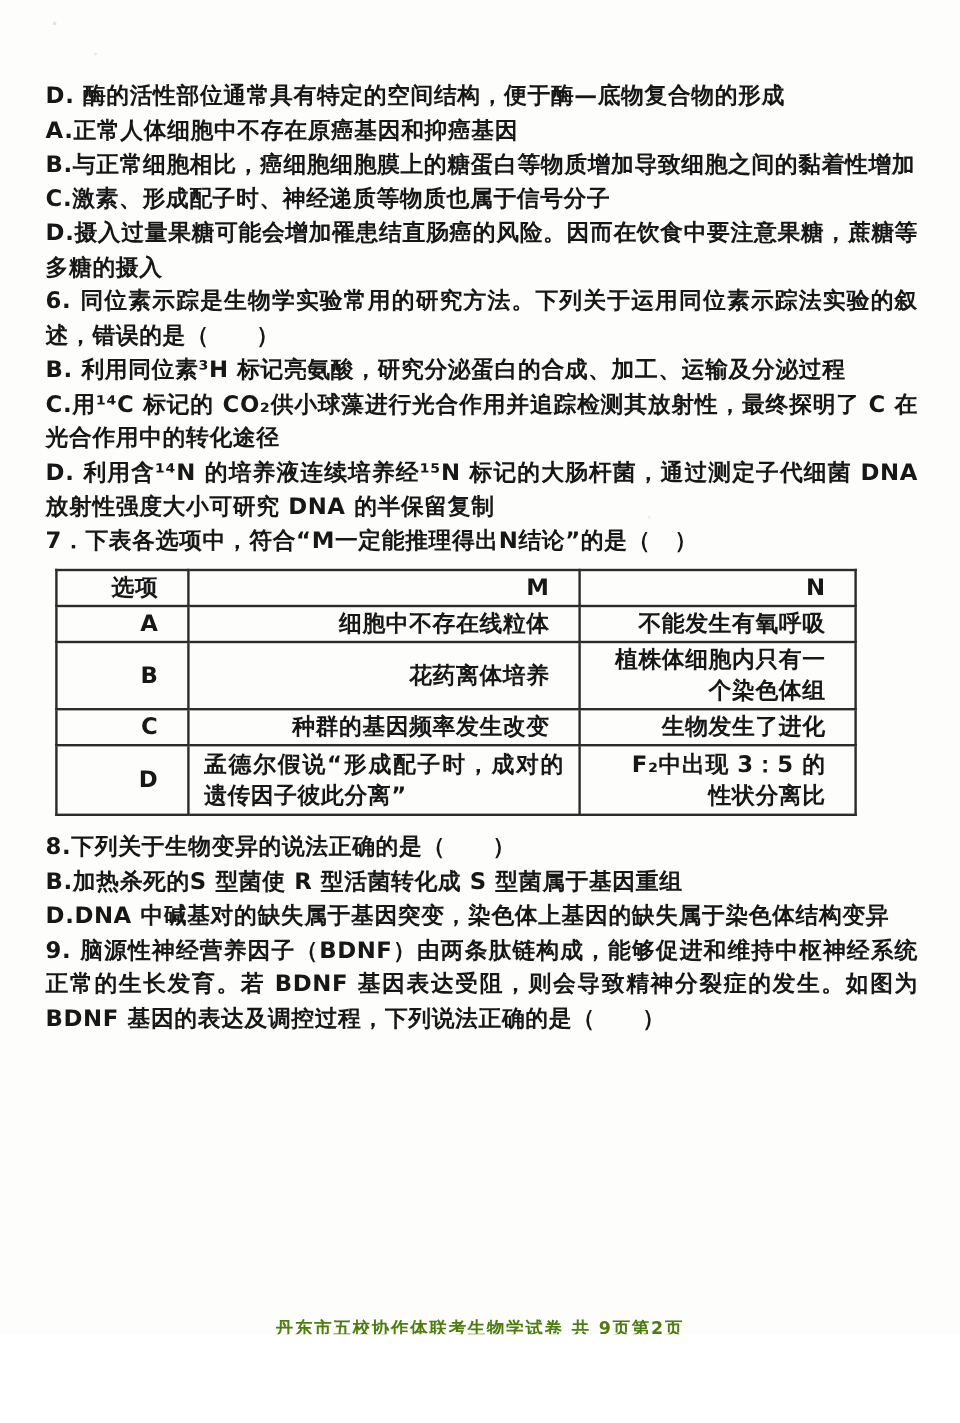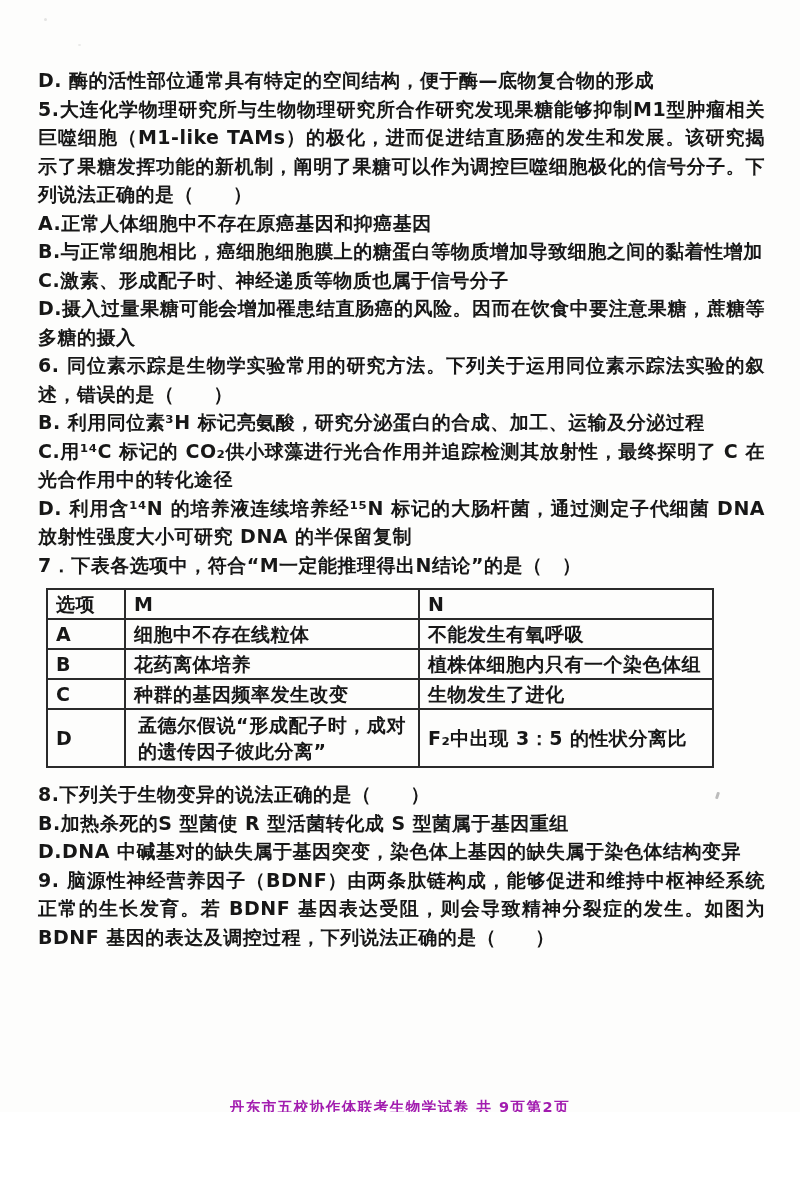--- a/index.html
+++ b/index.html
@@ -21,38 +21,38 @@
   }
   .doc p{margin:0;text-align:justify;}
   .q7table{
     border-collapse:collapse;
     margin:9px 0 12px 8px;
     width:668px;
     table-layout:fixed;
   }
   .q7table th,.q7table td{
     border:2px solid #2b2b2b;
-    padding:1px 8px;
-    text-align:left;
+    padding:1px 24px;
+    text-align:right;
     font-weight:700;
     font-size:19px;
     line-height:26px;
     letter-spacing:0.5px;
   }
   .q7table .c-opt{width:60px;}
   .q7table .c-m{width:276px;}
   .q7table td.m-long{text-align:justify;padding:2px 12px;margin-left:28px;}
   .footer{
     position:absolute;
     left:0;right:0;top:1098px;
     text-align:center;
     font-size:14.5px;
     font-weight:700;
     letter-spacing:1.5px;
-    color:#a21caf;
+    color:#4d7c0f;
   }
   .speck{position:absolute;background:#9a9a9a;border-radius:50%;}
   .speck.s1{left:44px;top:18px;width:3px;height:3px;opacity:.25;}
   .speck.s2{left:78px;top:44px;width:3px;height:2px;opacity:.2;}
   .speck.s3{left:716px;top:792px;width:3px;height:7px;opacity:.65;transform:rotate(18deg);border-radius:1px;}
   .speck.s4{left:540px;top:430px;width:2px;height:2px;opacity:.2;}
 </style>
 </head>
 <body>
 
@@ -60,21 +60,20 @@
 
   <span class="speck s1"></span>
   <span class="speck s2"></span>
   <span class="speck s3"></span>
   <span class="speck s4"></span>
 
   <div class="doc">
 
     <p>D. 酶的活性部位通常具有特定的空间结构，便于酶—底物复合物的形成</p>
 
-    <p>5.大连化学物理研究所与生物物理研究所合作研究发现果糖能够抑制M1型肿瘤相关巨噬细胞（M1-like TAMs）的极化，进而促进结直肠癌的发生和发展。该研究揭示了果糖发挥功能的新机制，阐明了果糖可以作为调控巨噬细胞极化的信号分子。下列说法正确的是（　　）</p>
     <p>A.正常人体细胞中不存在原癌基因和抑癌基因</p>
     <p>B.与正常细胞相比，癌细胞细胞膜上的糖蛋白等物质增加导致细胞之间的黏着性增加</p>
     <p>C.激素、形成配子时、神经递质等物质也属于信号分子</p>
     <p>D.摄入过量果糖可能会增加罹患结直肠癌的风险。因而在饮食中要注意果糖，蔗糖等多糖的摄入</p>
 
     <p>6. 同位素示踪是生物学实验常用的研究方法。下列关于运用同位素示踪法实验的叙述，错误的是（　　）</p>
     <p>B. 利用同位素³H 标记亮氨酸，研究分泌蛋白的合成、加工、运输及分泌过程</p>
     <p>C.用¹⁴C 标记的 CO₂供小球藻进行光合作用并追踪检测其放射性，最终探明了 C 在光合作用中的转化途径</p>
     <p>D. 利用含¹⁴N 的培养液连续培养经¹⁵N 标记的大肠杆菌，通过测定子代细菌 DNA 放射性强度大小可研究 DNA 的半保留复制</p>
 

